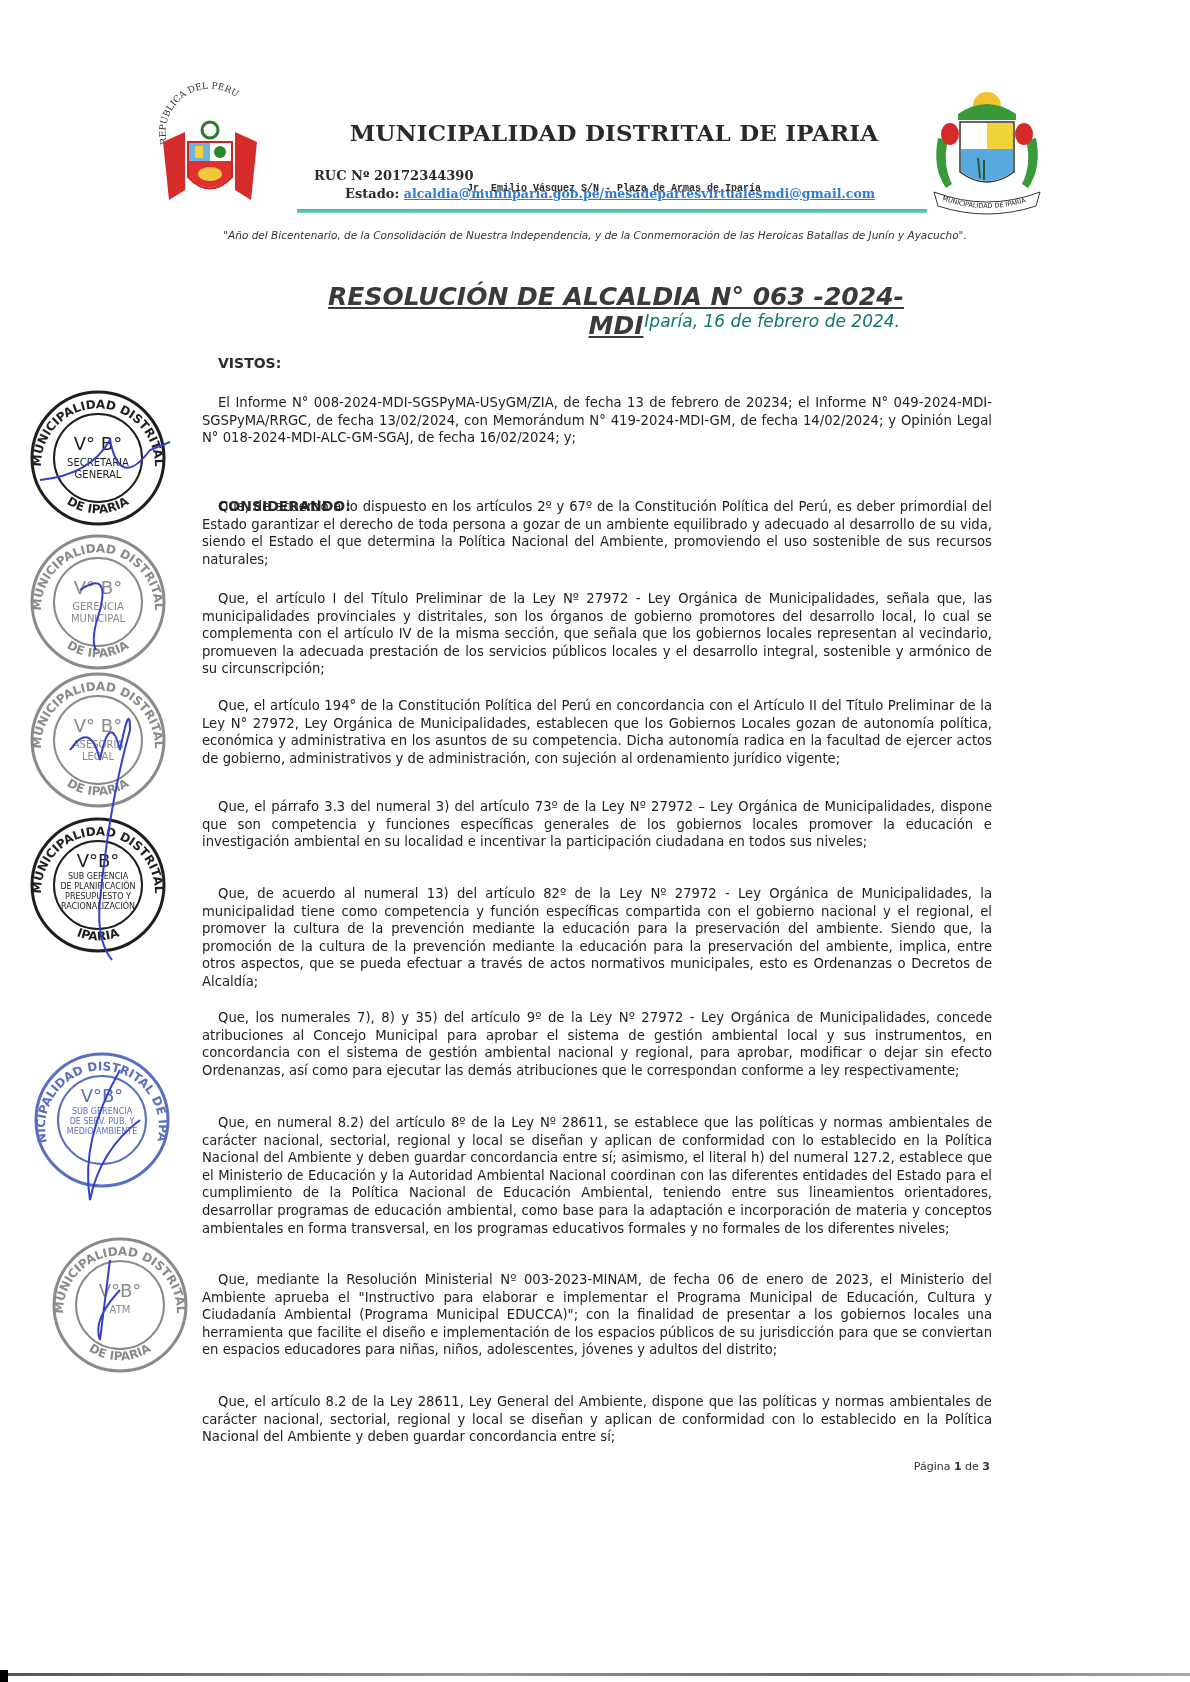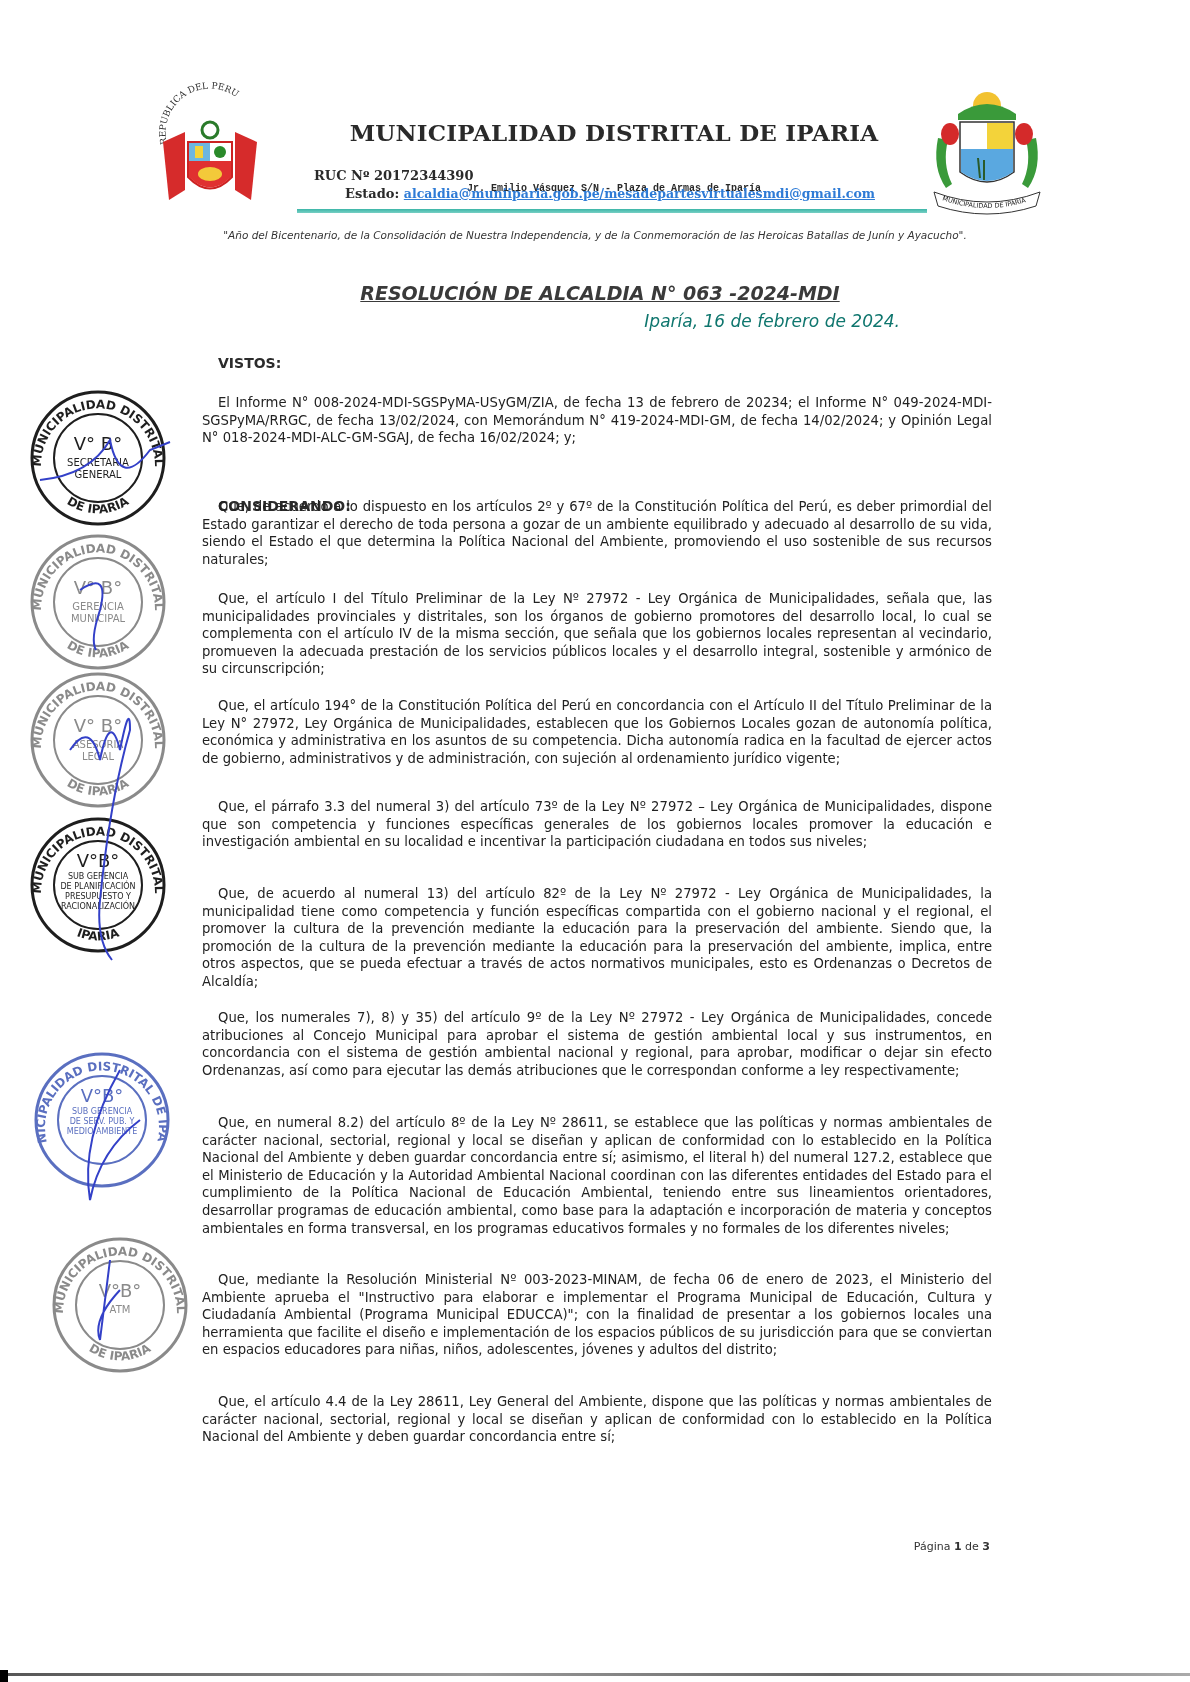--- a/index.html
+++ b/index.html
@@ -11,40 +11,40 @@
   .logo-right { left: 928px; top: 88px; width: 118px; height: 132px; }
   .muni-title { left: 334px; top: 119px; width: 560px; text-align: center; font-family: "DejaVu Serif", serif; font-weight: bold; font-size: 23px; color: #2a2a2a; letter-spacing: 0.2px; }
   .muni-address { left: 334px; top: 151px; width: 560px; text-align: center; font-family: Liberation Mono, monospace; font-weight: bold; font-size: 10px; color: #2a2a2a; margin-top: 32px; }
   .muni-ruc { left: 314px; top: 168px; width: 560px; text-align: left; font-family: "DejaVu Serif", serif; font-weight: bold; font-size: 13px; color: #2a2a2a; }
   .muni-email-row { left: 300px; top: 186px; width: 620px; text-align: center; font-family: "DejaVu Serif", serif; font-size: 13px; }
   .muni-email-row .lbl { font-weight: bold; color: #2a2a2a; }
   .muni-email-row .lnk { color: #2e7bd6; text-decoration: underline; font-weight: bold; font-size: 12.5px; }
   .header-rule { left: 297px; top: 209px; width: 630px; height: 4px; background: linear-gradient(#3cb6a8, #77cfc4); }
   .year-motto { left: 200px; top: 228px; width: 790px; text-align: center; font-family: "DejaVu Sans", sans-serif; font-style: italic; font-size: 10.5px; line-height: 15px; color: #333; }
 
-  .res-title { left: 300px; top: 282px; width: 600px; text-align: center; font-family: "DejaVu Sans", sans-serif; font-weight: bold; font-style: italic; font-size: 19px; text-decoration: underline; color: #3a3a3a; }
+  .res-title { left: 316px; top: 282px; width: 600px; text-align: center; font-family: "DejaVu Sans", sans-serif; font-weight: bold; font-style: italic; font-size: 25px; text-decoration: underline; color: #3a3a3a; }
   .res-date { left: 600px; top: 311px; width: 300px; text-align: right; font-style: italic; font-size: 17px; color: #0f766e; }
 
   .section-h { font-weight: bold; font-size: 14px; color: #2b2b2b; }
   .vistos-h { left: 218px; top: 355px; }
   .consid-h { left: 218px; top: 498px; }
 
   .para { left: 202px; width: 790px; font-size: 13.2px; line-height: 17.6px; text-align: justify; color: #222; text-indent: 16px; }
   .p-vistos { top: 394px; }
   .p1 { top: 498px; }
   .p2 { top: 590px; }
   .p3 { top: 697px; }
   .p4 { top: 798px; }
   .p5 { top: 885px; }
   .p6 { top: 1009px; }
   .p7 { top: 1114px; }
   .p8 { top: 1271px; }
   .p9 { top: 1393px; }
 
-  .page-num { left: 830px; top: 1540px; width: 160px; text-align: right; font-size: 11px; color: #333; }
+  .page-num { left: 830px; top: 1460px; width: 160px; text-align: right; font-size: 11px; color: #333; }
   .page-num b { font-weight: bold; }
 
   .bottom-rule { left: 0; top: 1673px; width: 1190px; height: 3px; background: linear-gradient(90deg, #555 0%, #999 40%, #666 70%, #aaa 100%); }
   .bottom-corner { left: 0; top: 1670px; width: 8px; height: 12px; background: #000; }
 
   
   .stamp { position: absolute; width: 140px; height: 140px; }
 </style>
 </head>
 <body>
@@ -105,21 +105,21 @@
 
 <div class="abs section-h consid-h">CONSIDERANDO:</div>
 <div class="abs para p1">Que, de acuerdo a lo dispuesto en los artículos 2º y 67º de la Constitución Política del Perú, es deber primordial del Estado garantizar el derecho de toda persona a gozar de un ambiente equilibrado y adecuado al desarrollo de su vida, siendo el Estado el que determina la Política Nacional del Ambiente, promoviendo el uso sostenible de sus recursos naturales;</div>
 <div class="abs para p2">Que, el artículo I del Título Preliminar de la Ley Nº 27972 - Ley Orgánica de Municipalidades, señala que, las municipalidades provinciales y distritales, son los órganos de gobierno promotores del desarrollo local, lo cual se complementa con el artículo IV de la misma sección, que señala que los gobiernos locales representan al vecindario, promueven la adecuada prestación de los servicios públicos locales y el desarrollo integral, sostenible y armónico de su circunscripción;</div>
 <div class="abs para p3">Que, el artículo 194° de la Constitución Política del Perú en concordancia con el Artículo II del Título Preliminar de la Ley N° 27972, Ley Orgánica de Municipalidades, establecen que los Gobiernos Locales gozan de autonomía política, económica y administrativa en los asuntos de su competencia. Dicha autonomía radica en la facultad de ejercer actos de gobierno, administrativos y de administración, con sujeción al ordenamiento jurídico vigente;</div>
 <div class="abs para p4">Que, el párrafo 3.3 del numeral 3) del artículo 73º de la Ley Nº 27972 – Ley Orgánica de Municipalidades, dispone que son competencia y funciones específicas generales de los gobiernos locales promover la educación e investigación ambiental en su localidad e incentivar la participación ciudadana en todos sus niveles;</div>
 <div class="abs para p5">Que, de acuerdo al numeral 13) del artículo 82º de la Ley Nº 27972 - Ley Orgánica de Municipalidades, la municipalidad tiene como competencia y función específicas compartida con el gobierno nacional y el regional, el promover la cultura de la prevención mediante la educación para la preservación del ambiente. Siendo que, la promoción de la cultura de la prevención mediante la educación para la preservación del ambiente, implica, entre otros aspectos, que se pueda efectuar a través de actos normativos municipales, esto es Ordenanzas o Decretos de Alcaldía;</div>
 <div class="abs para p6">Que, los numerales 7), 8) y 35) del artículo 9º de la Ley Nº 27972 - Ley Orgánica de Municipalidades, concede atribuciones al Concejo Municipal para aprobar el sistema de gestión ambiental local y sus instrumentos, en concordancia con el sistema de gestión ambiental nacional y regional, para aprobar, modificar o dejar sin efecto Ordenanzas, así como para ejecutar las demás atribuciones que le correspondan conforme a ley respectivamente;</div>
 <div class="abs para p7">Que, en numeral 8.2) del artículo 8º de la Ley Nº 28611, se establece que las políticas y normas ambientales de carácter nacional, sectorial, regional y local se diseñan y aplican de conformidad con lo establecido en la Política Nacional del Ambiente y deben guardar concordancia entre sí; asimismo, el literal h) del numeral 127.2, establece que el Ministerio de Educación y la Autoridad Ambiental Nacional coordinan con las diferentes entidades del Estado para el cumplimiento de la Política Nacional de Educación Ambiental, teniendo entre sus lineamientos orientadores, desarrollar programas de educación ambiental, como base para la adaptación e incorporación de materia y conceptos ambientales en forma transversal, en los programas educativos formales y no formales de los diferentes niveles;</div>
 <div class="abs para p8">Que, mediante la Resolución Ministerial Nº 003-2023-MINAM, de fecha 06 de enero de 2023, el Ministerio del Ambiente aprueba el "Instructivo para elaborar e implementar el Programa Municipal de Educación, Cultura y Ciudadanía Ambiental (Programa Municipal EDUCCA)"; con la finalidad de presentar a los gobiernos locales una herramienta que facilite el diseño e implementación de los espacios públicos de su jurisdicción para que se conviertan en espacios educadores para niñas, niños, adolescentes, jóvenes y adultos del distrito;</div>
-<div class="abs para p9">Que, el artículo 4.4 de la Ley 28611, Ley General del Ambiente, dispone que las políticas y normas ambientales de carácter nacional, sectorial, regional y local se diseñan y aplican de conformidad con lo establecido en la Política Nacional del Ambiente y deben guardar concordancia entre sí;</div>
+<div class="abs para p9">Que, el artículo 8.2 de la Ley 28611, Ley General del Ambiente, dispone que las políticas y normas ambientales de carácter nacional, sectorial, regional y local se diseñan y aplican de conformidad con lo establecido en la Política Nacional del Ambiente y deben guardar concordancia entre sí;</div>
 
 <div class="abs page-num">
   <span>Página </span><b>1</b><span> de </span><b>3</b>
 </div>
 
 <div class="stamp" style="left:28px; top:388px;"><svg width="140" height="140">
       <circle cx="70" cy="70" r="66" fill="none" stroke="#1e1e1e" stroke-width="3"></circle>
       <circle cx="70" cy="70" r="44" fill="none" stroke="#1e1e1e" stroke-width="2"></circle>
       <defs>
         <path id="st0" d="M14,88 A57,57 0 1 1 126,88"></path>

